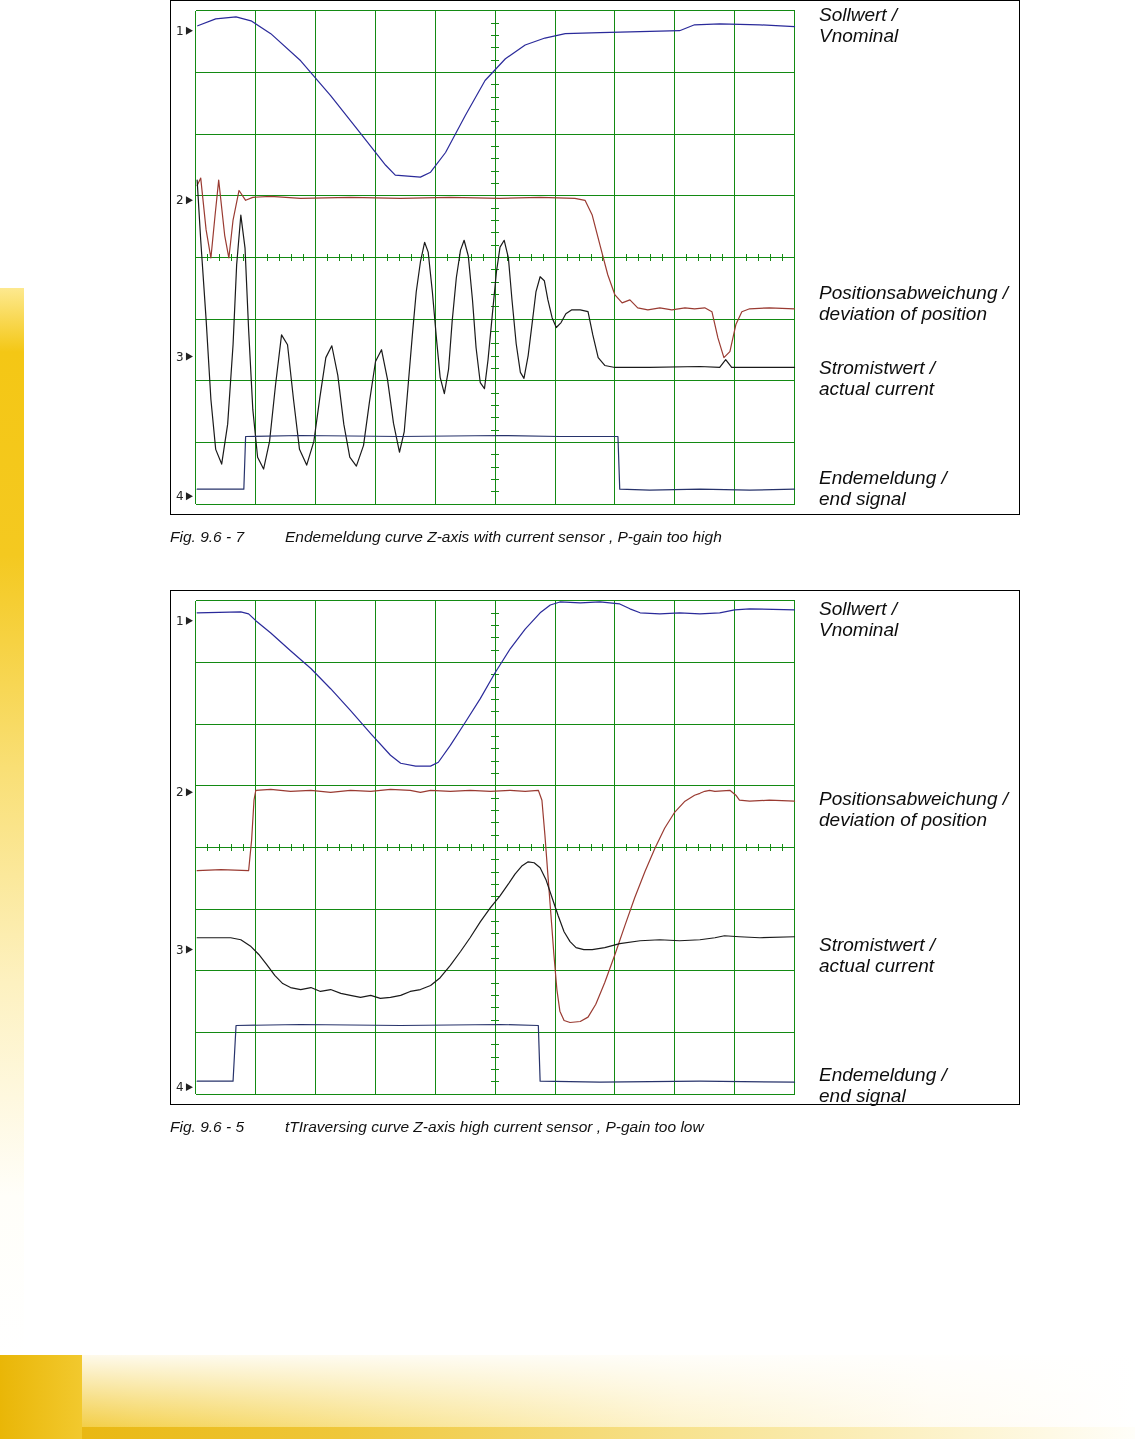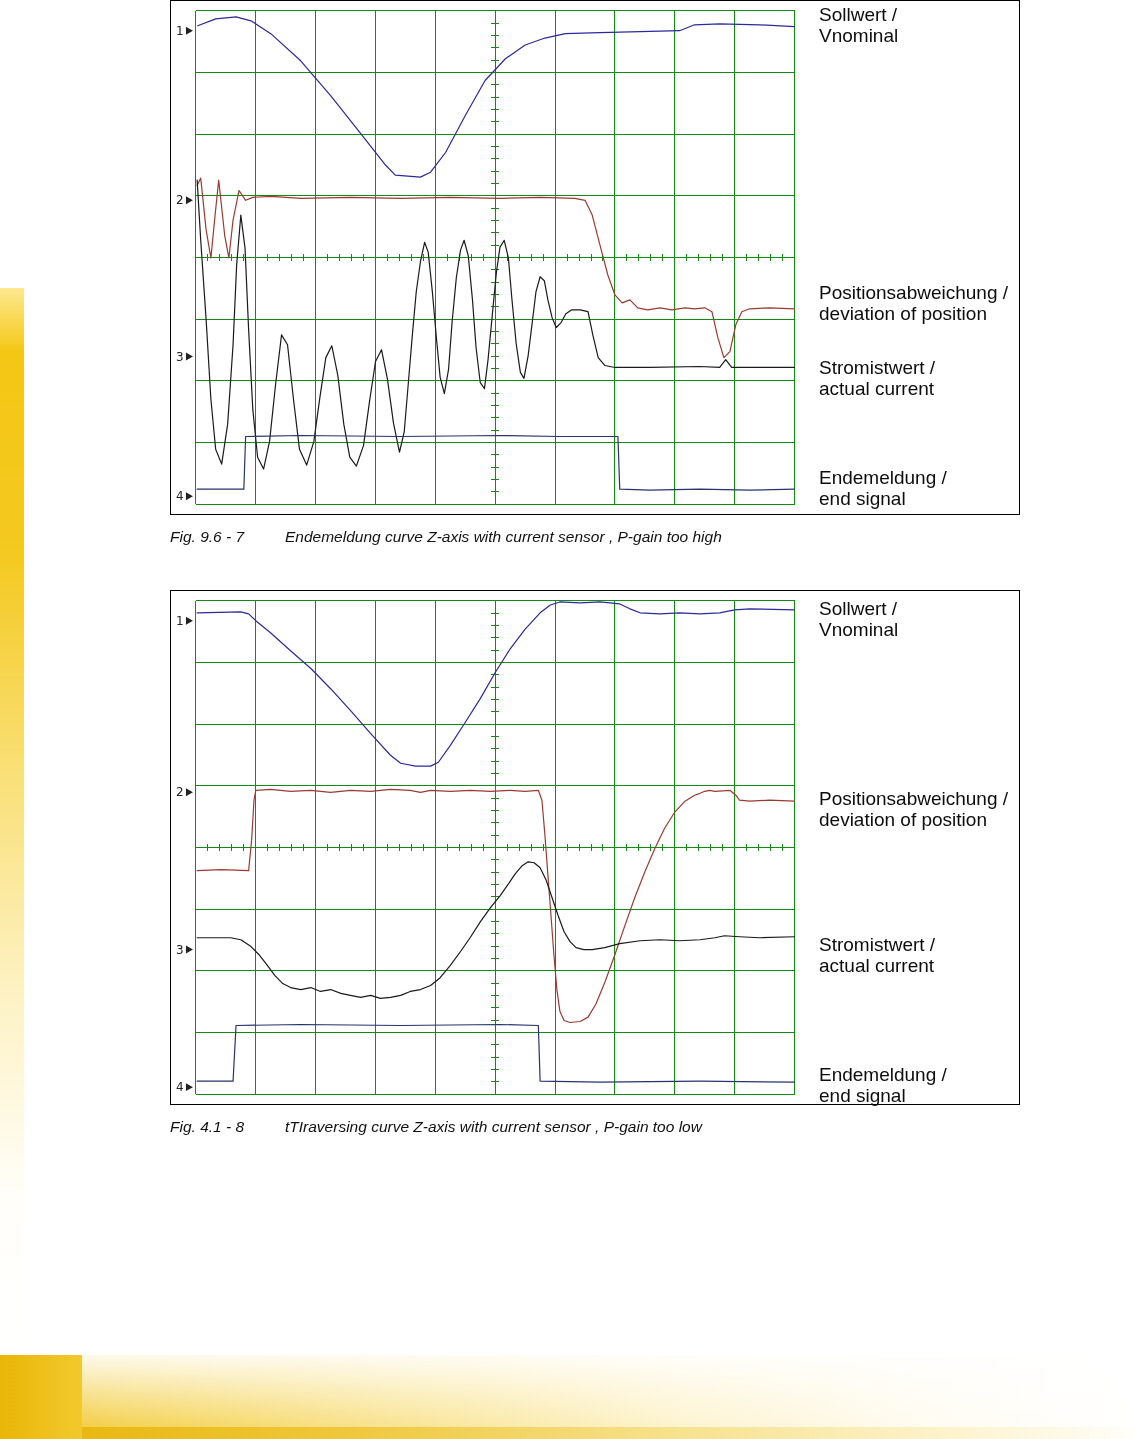--- a/index.html
+++ b/index.html
@@ -48,21 +48,21 @@
   .scope-panel {
     position:relative; width:850px; height:515px;
     border:1px solid #000; background:#fff;
   }
   .scope-panel svg { position:absolute; left:0; top:0; width:100%; height:100%; }
 
   .trace-label {
     position:absolute; left:648px;
     font-size:19px; line-height:21px; color:#0d0d0d;
   }
-  .trace-label span { display:block; white-space:nowrap; }
+  .trace-label span { display:block; white-space:nowrap;font-style:italic; }
 
   .caption {
     display:flex; margin-top:13px;
     font-style:italic; font-size:15.5px; color:#111; white-space:nowrap;align-items:center;
   }
   .cap-num { flex:0 0 115px; }
 </style>
 </head>
 <body>
 
@@ -362,18 +362,18 @@
       <div class="trace-label" style="top:343px">
         <span>Stromistwert /</span>
         <span>actual current</span>
       </div>
       <div class="trace-label" style="top:473px">
         <span>Endemeldung /</span>
         <span>end signal</span>
       </div>
     </div>
     <figcaption class="caption">
-      <span class="cap-num">Fig. 4.1 - 8</span>
-      <span class="cap-text">tTIraversing curve Z-axis with current sensor , P-gain too low</span>
+      <span class="cap-num">Fig. 9.6 - 5</span>
+      <span class="cap-text">tTIraversing curve Z-axis high current sensor , P-gain too low</span>
     </figcaption>
   </figure>
 
 </div>
 
 </body></html>

